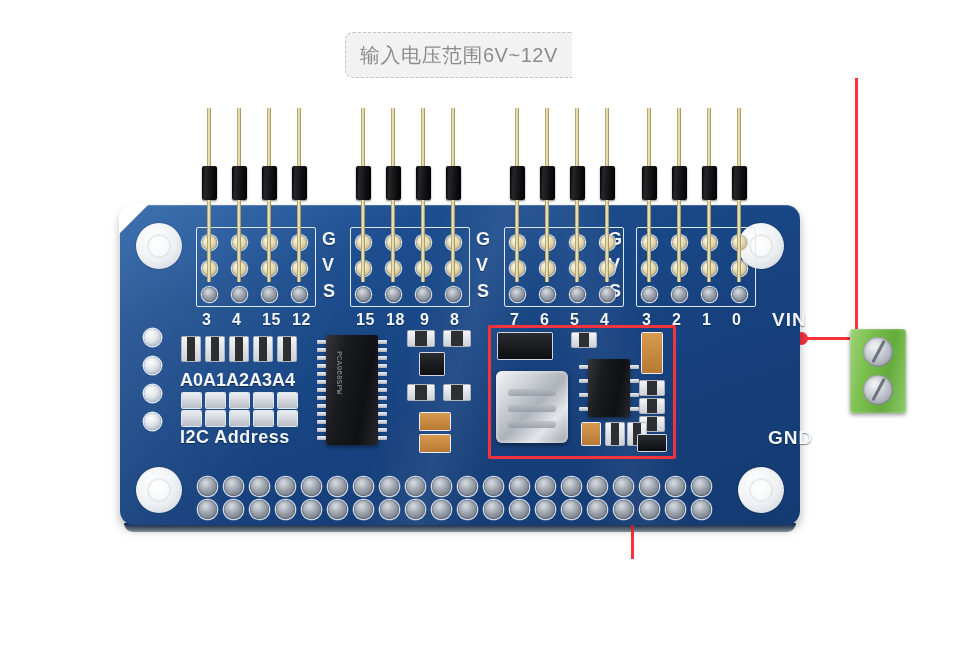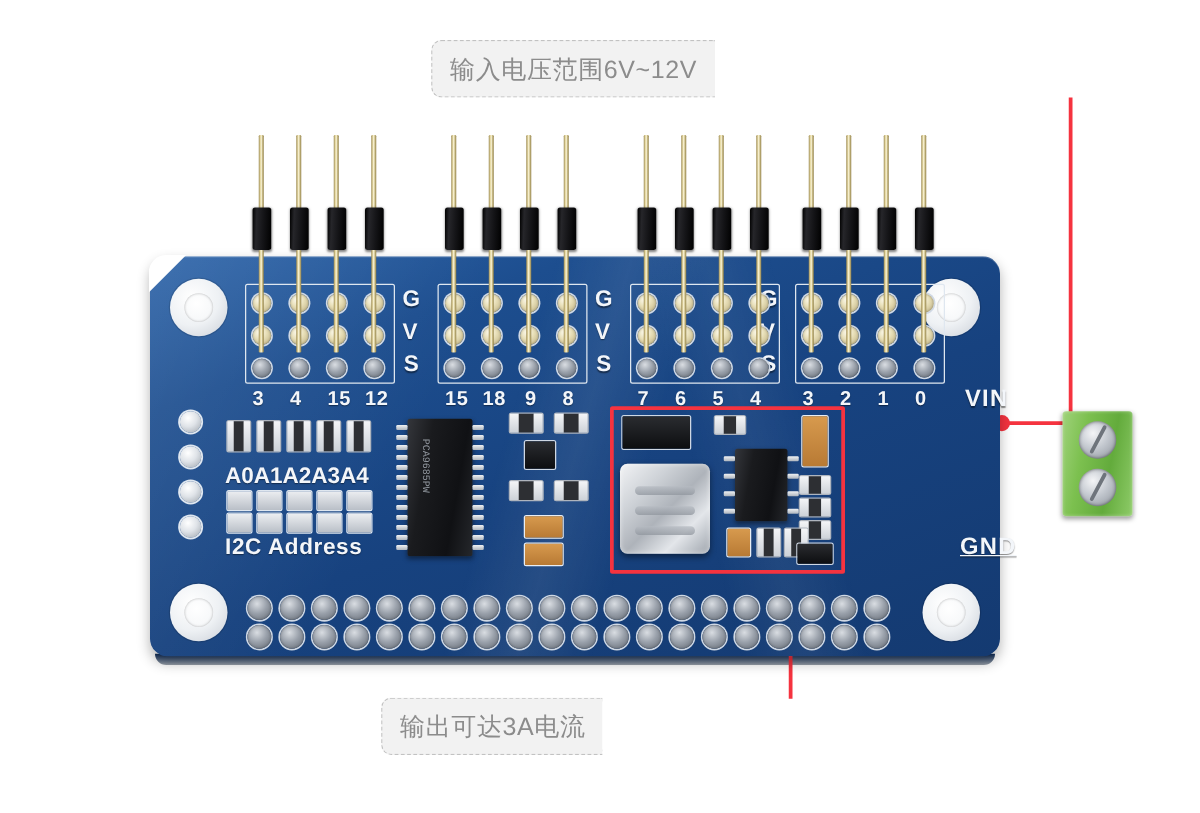--- a/index.html
+++ b/index.html
@@ -150,21 +150,20 @@
 
   <div class="badge-pair" style="left:345px;top:32px;">
     <div class="badge-gray">输入电压范围6V~12V</div>
   </div>
 
   <div class="lead" style="left:855px;top:78px;width:3px;height:262px;"></div>
   <div class="lead" style="left:800px;top:337px;width:58px;height:3px;"></div>
   <div class="dot" style="left:795px;top:332px;"></div>
 
   <div class="badge-pair" style="left:305px;top:558px;">
-    <div class="badge-gray">输出可达3A电流</div>
   </div>
   <div class="lead" style="left:631px;top:452px;width:3px;height:107px;"></div>
 
   <div id="board">
     <div class="board-sheen"></div>
     <div class="corner-cut cc-tl"></div>
 
     <div class="mhole" style="left:16px;top:18px;">
         <i></i>
       </div>
@@ -206,21 +205,21 @@
     <div class="silk pinnum" style="left:390px;top:106px;">7</div>
     <div class="silk pinnum" style="left:420px;top:106px;">6</div>
     <div class="silk pinnum" style="left:450px;top:106px;">5</div>
     <div class="silk pinnum" style="left:480px;top:106px;">4</div>
     <div class="silk pinnum" style="left:522px;top:106px;">3</div>
     <div class="silk pinnum" style="left:552px;top:106px;">2</div>
     <div class="silk pinnum" style="left:582px;top:106px;">1</div>
     <div class="silk pinnum" style="left:612px;top:106px;">0</div>
 
     <div class="silk bigsilk" style="left:652px;top:104px;">VIN</div>
-    <div class="silk bigsilk" style="left:648px;top:222px;text-decoration:underline;">GND</div>
+    <div class="silk bigsilk" style="left:648px;top:222px;">GND</div>
 
     <div class="silk" style="left:60px;top:165px;font-size:18px;letter-spacing:0px;">A0A1A2A3A4</div>
     <div class="silk" style="left:60px;top:222px;font-size:18px;letter-spacing:.5px;">I2C Address</div>
 
     <div class="tp" style="left:24px;top:124px;"></div>
     <div class="tp" style="left:24px;top:152px;"></div>
     <div class="tp" style="left:24px;top:180px;"></div>
     <div class="tp" style="left:24px;top:208px;"></div>
 
     <div class="smd res" style="left:62px;top:132px;width:18px;height:24px;">

